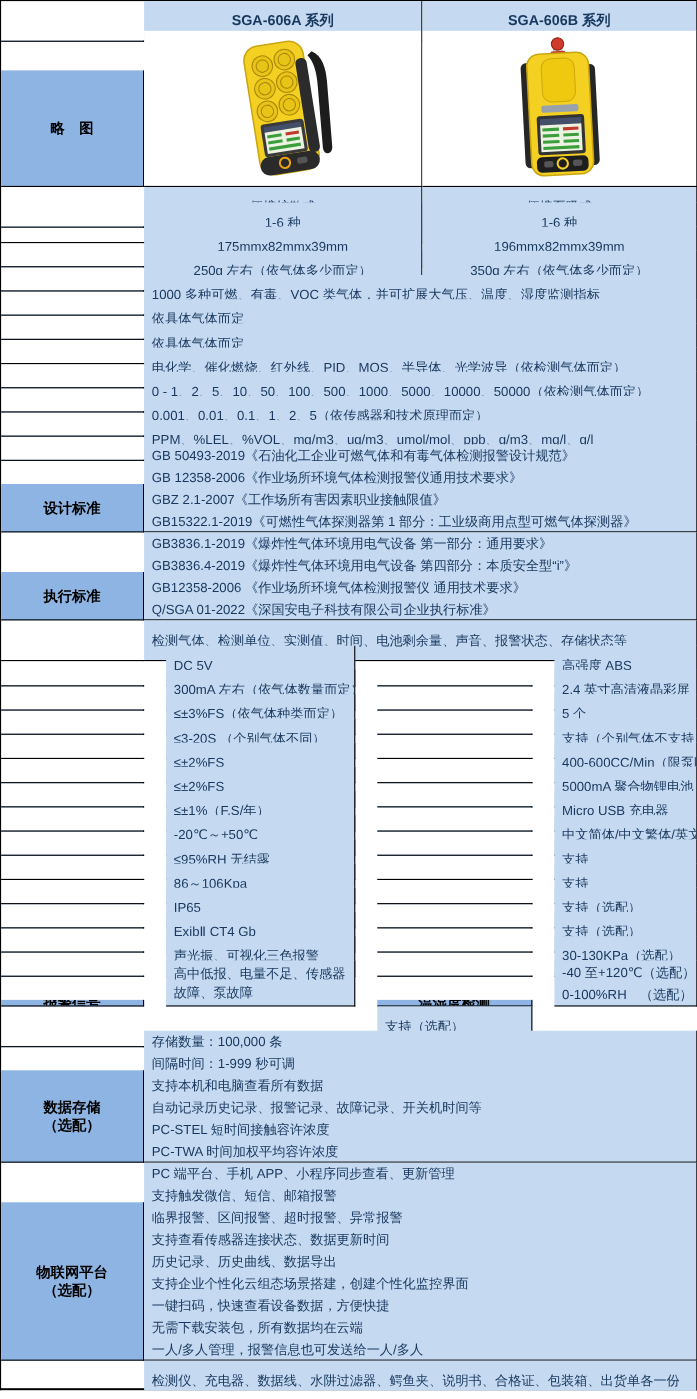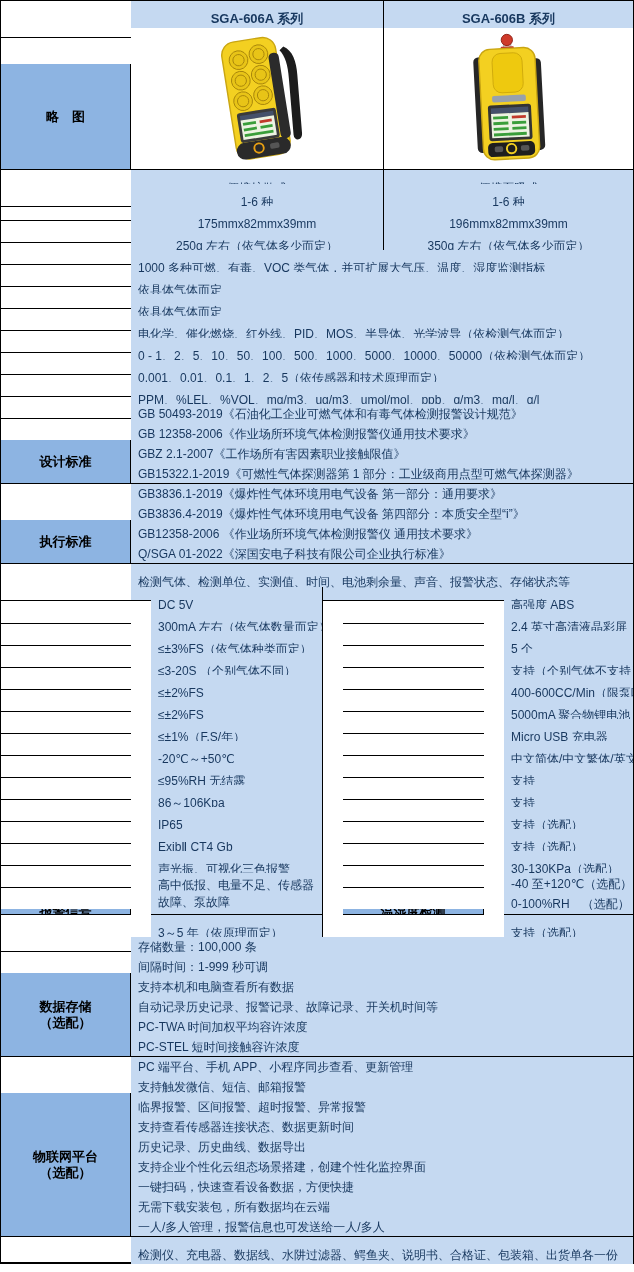--- a/index.html
+++ b/index.html
@@ -289,37 +289,36 @@
     <div class="cell lbl">报警信号</div>
     <div class="cell val l wrap">高中低报、电量不足、传感器故障、泵故障</div>
     <div class="cell lbl">温湿度检测</div>
     <div class="cell val ml">
       <div>-40 至+120℃（选配）</div>
       <div>0-100%RH　（选配）</div>
     </div>
   </div>
   <div class="row r4" style="height:22px">
     <div class="cell lbl">传感器寿命</div>
-    <div class="cell val l nw">3～5 年（依原理而定）</div>
     <div class="cell lbl">跌落报警</div>
     <div class="cell val l nw">支持（选配）</div>
   </div>
 
   <div class="row rs" style="height:120px">
     <div class="cell lbl">
       <div>数据存储</div>
       <div>（选配）</div>
     </div>
     <div class="cell val ml">
       <div>存储数量：100,000 条</div>
       <div>间隔时间：1-999 秒可调</div>
       <div>支持本机和电脑查看所有数据</div>
       <div>自动记录历史记录、报警记录、故障记录、开关机时间等</div>
+      <div>PC-STEL 短时间接触容许浓度</div>
       <div>PC-TWA 时间加权平均容许浓度</div>
-      <div>PC-STEL 短时间接触容许浓度</div>
     </div>
   </div>
 
   <div class="row rs" style="height:180px">
     <div class="cell lbl">
       <div>物联网平台</div>
       <div>（选配）</div>
     </div>
     <div class="cell val ml">
       <div>PC 端平台、手机 APP、小程序同步查看、更新管理</div>

